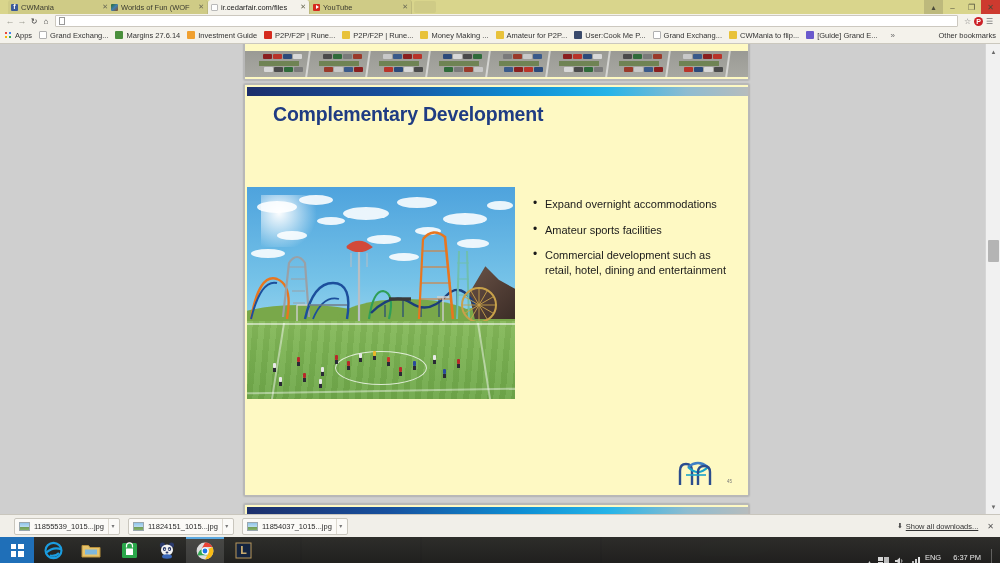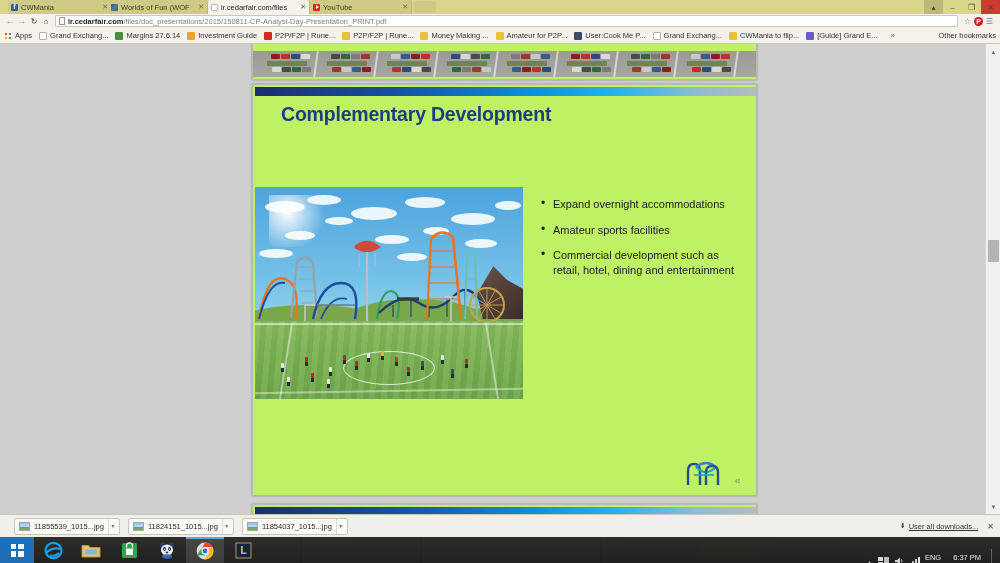--- a/index.html
+++ b/index.html
@@ -103,21 +103,21 @@
     font-size: 7px; line-height: 9px; text-align: center; font-weight: bold; flex: 0 0 auto;
   }
 
   
   .bookmarks {
     position: relative; height: 16px; background: #f4f2eb;
     border-bottom: 1px solid #cbc8be;
     display: flex; align-items: center; padding: 0 4px; overflow: hidden;
   }
   .bm {
-    display: flex; align-items: flex-end; font-size: 7.5px; color: #333;
+    display: flex; align-items: flex-start; font-size: 7.5px; color: #333;
     margin-right: 7px; white-space: nowrap; flex: 0 0 auto;
   }
   .bm .bmico { width: 8px; height: 8px; margin-right: 3px; flex: 0 0 auto; border-radius: 1px; }
   .ico-apps {
     background:
       radial-gradient(circle at 2px 2px,#e8453c 1.2px,transparent 1.3px),
       radial-gradient(circle at 6px 2px,#4285f4 1.2px,transparent 1.3px),
       radial-gradient(circle at 2px 6px,#f4b400 1.2px,transparent 1.3px),
       radial-gradient(circle at 6px 6px,#34a853 1.2px,transparent 1.3px);
   }
@@ -131,21 +131,21 @@
   .ico-folder { background: #e8c870; border-radius: 1px 2px 2px 1px; }
   .bm-overflow { font-size: 8px; color: #666; margin: 0 6px; flex: 0 0 auto; }
   .bm-right { position: absolute; right: 4px; display: flex; align-items: center; }
 
   
   .pdfviewer {
     position: absolute; left: 0; top: 44px; width: 1000px; height: 470px;
     background: #cfcfcf; overflow: hidden;
   }
   .pdfpage {
-    position: absolute; left: 252px; background: #bef264;
+    position: absolute; left: 244px; background: #fef9c3;
     box-shadow: 0 0 2px rgba(0,0,0,.35);
     border: 1px solid #b8b8b8;
   }
   
   .page-prev { top: -36px; width: 505px; height: 72px; overflow: hidden; }
   .parkinglot {
     position: absolute; left: 0; bottom: 2px; width: 100%; height: 26px;
     background: linear-gradient(180deg,#9a9a95 0%,#a8a8a2 100%);
     overflow: hidden;
   }
@@ -354,21 +354,20 @@
       </div>
     </div>
 
     <div class="omnibar">
       <span class="navbtn">←</span>
       <span class="navbtn">→</span>
       <span class="navbtn enabled reload">↻</span>
       <span class="navbtn enabled home">⌂</span>
       <div class="urlbox">
         <span class="url-pageicon"></span>
-        <span class="url-text"><b>ir.cedarfair.com</b><span>/files/doc_presentations/2015/150811-CP-Analyst-Day-Presentation_PRINT.pdf</span></span>
       </div>
       <span class="omni-icon">☆</span>
       <span class="pin-icon">P</span>
       <span class="omni-icon">☰</span>
     </div>
 
     <div class="bookmarks">
       <div class="bm">
         <span class="bmico ico-apps"></span>
         <span>Apps</span>
@@ -686,21 +685,21 @@
         <span class="dl-name">11824151_1015...jpg</span>
         <span class="dl-caret">▾</span>
       </div>
       <div class="dlitem">
         <span class="dl-thumb"></span>
         <span class="dl-name">11854037_1015...jpg</span>
         <span class="dl-caret">▾</span>
       </div>
       <div class="dl-right">
         <span class="dl-dlicon">⬇</span>
-        <span class="dl-showall">User all downloads...</span>
+        <span class="dl-showall">Show all downloads...</span>
         <span class="dl-close">✕</span>
       </div>
     </div>
   </div>
 
   <div class="taskbar">
     <div class="startbtn">
       <span class="winlogo">
           <i></i>
           <i></i>

